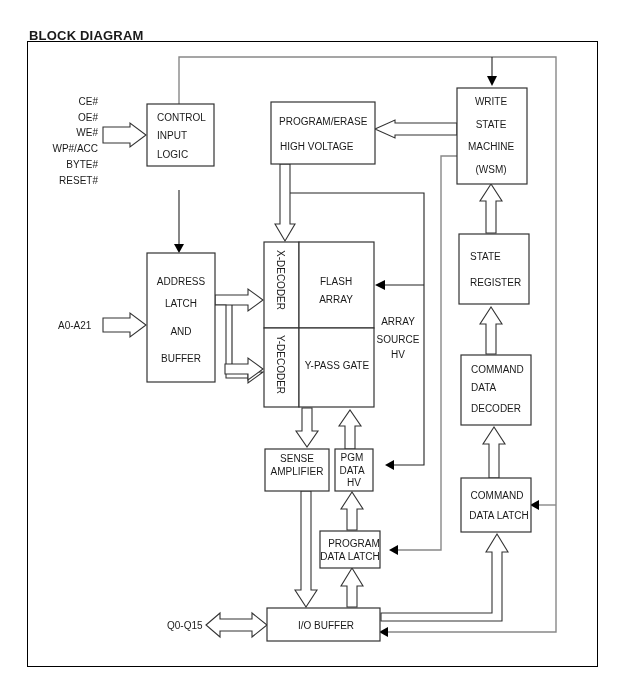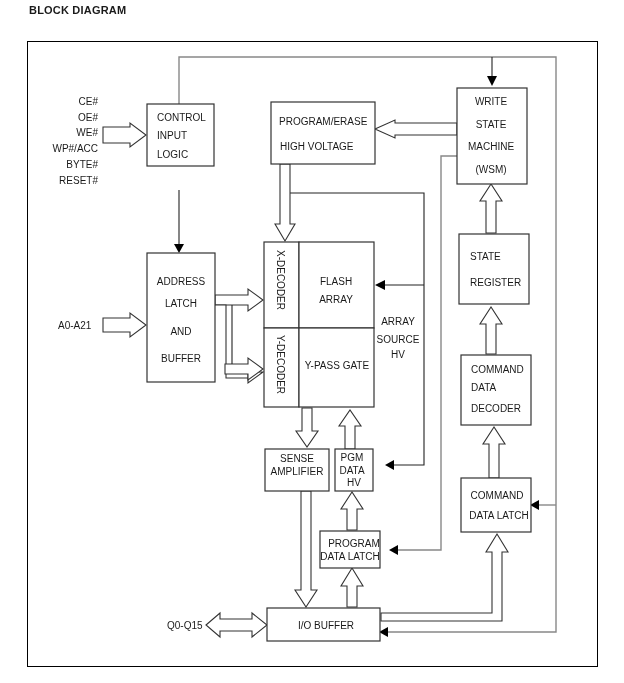--- a/index.html
+++ b/index.html
@@ -1,19 +1,19 @@
 <!DOCTYPE html>
 <html><head>
 <meta charset="utf-8">
 <style>
   html, body { margin: 0; padding: 0; background: #ffffff; }
   body { width: 624px; height: 683px; position: relative; overflow: hidden;
          font-family: "Liberation Sans", sans-serif; color: #1a1a1a; }
-  #title { position: absolute; left: 29px; top: 4px; font-size: 11px; font-weight: bold;
-           letter-spacing: 0.2px; font-family: "Liberation Sans", sans-serif; }
+  #title { position: absolute; left: 29px; top: 28px; font-size: 13px; font-weight: bold;
+           letter-spacing: 0.2px; font-family: "Liberation Sans", sans-serif; text-decoration: underline; }
   #frame { position: absolute; left: 27px; top: 41px; width: 571px; height: 626px;
            border: 1px solid #000; box-sizing: border-box; }
   svg { position: absolute; left: 0; top: 0; }
   svg text { font-family: "Liberation Sans", sans-serif; font-size: 10px; fill: #1a1a1a; }
   .box { fill: #fff; stroke: #333; stroke-width: 1.2; }
   .line { fill: none; stroke: #222; stroke-width: 1.1; }
   .gline { fill: none; stroke: #888; stroke-width: 1.4; }
   .harrow { fill: #fff; stroke: #333; stroke-width: 1.1; }
   .head { fill: #000; stroke: none; }
 </style>

